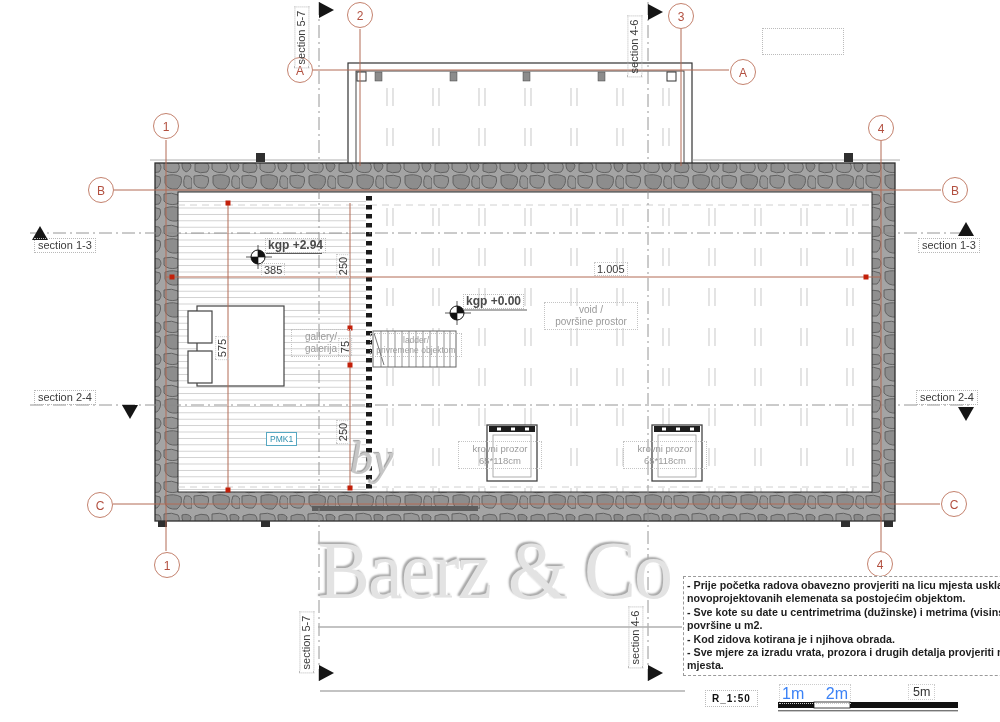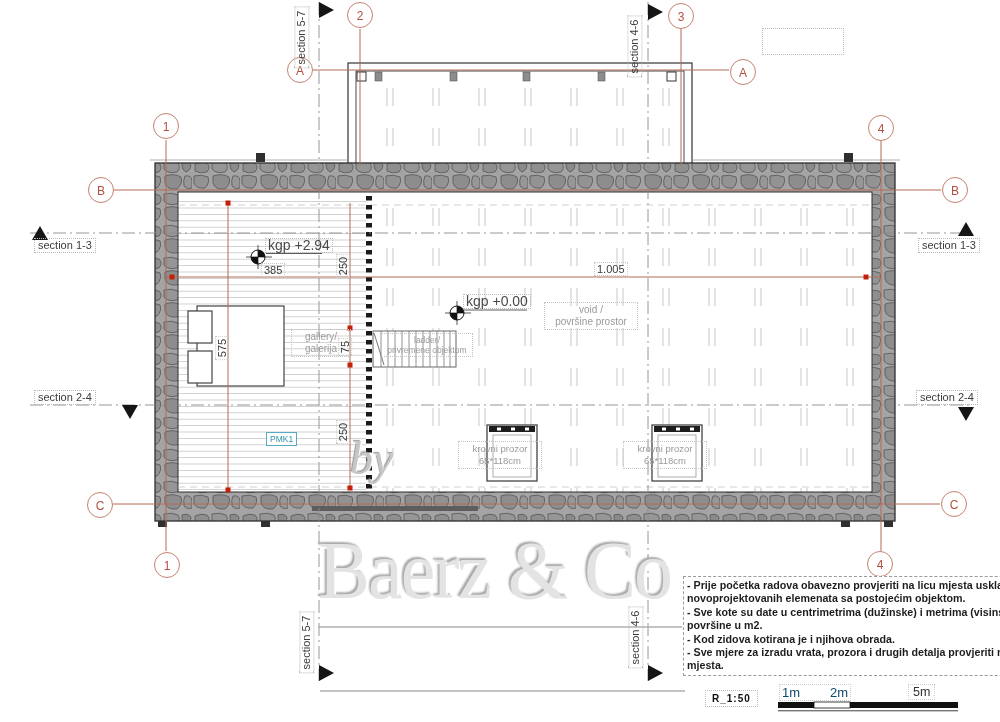--- a/index.html
+++ b/index.html
@@ -12,43 +12,43 @@
           color:#b24f3f;font-size:12px;line-height:26px;text-align:center;
           background:transparent;box-sizing:border-box;}
   
   .sec-label{position:absolute;font-size:11px;color:#3c3c3c;border:1px dotted #b8b8b8;
              padding:0 3px;white-space:nowrap;background:transparent;line-height:13px;}
   .rot{transform:rotate(-90deg);transform-origin:center center;}
   
   .dim{position:absolute;font-size:11px;color:#3a3a3a;border:1px dotted #c8c8c8;
        padding:0 2px;white-space:nowrap;line-height:12px;background:transparent;}
   
-  .lvl{position:absolute;font-size:14px;color:#4a4a4a;border:1px dotted #bbbbbb;
-       padding:0 2px;white-space:nowrap;line-height:13px;}
+  .lvl{position:absolute;font-size:12px;color:#4a4a4a;border:1px dotted #bbbbbb;
+       padding:0 2px;white-space:nowrap;line-height:13px;font-weight:bold;}
   
   .room{position:absolute;color:#9a9a9a;font-size:10px;line-height:12px;text-align:center;
         border:1px dotted #c4c4c4;padding:1px 2px;background:transparent;}
   .room.small{font-size:8.5px;line-height:10px;}
   .room.win{font-size:9.5px;line-height:12px;}
   .pmk{position:absolute;font-size:8.5px;line-height:12px;color:#2e8fae;border:1px solid #57a8c2;
        background:#ffffff;padding:0 3px;}
   
   .title-box{position:absolute;left:842px;top:28px;width:130px;border:1px dotted #bbbbbb;
              text-align:right;font-weight:bold;font-size:19px;line-height:22px;color:#0c0c0c;
              padding:1px 3px;}
   .empty-box{position:absolute;left:762px;top:28px;width:80px;height:25px;border:1px dotted #bbbbbb;}
   
   .notes{position:absolute;left:683px;top:576px;width:360px;border:1px dashed #9a9a9a;
          background:#ffffff;font-size:10.7px;line-height:13.4px;color:#1d1d1d;padding:2px 3px;
          box-sizing:border-box;font-weight:bold;}
   
   .scale-ratio{position:absolute;left:705px;top:690px;border:1px dotted #bbbbbb;
                font-size:10px;font-weight:bold;color:#111;padding:2px 6px;letter-spacing:1px;}
   .scale-m12{position:absolute;left:779px;top:684px;width:66px;display:flex;
-             justify-content:space-between;border:1px dotted #cccccc;font-size:13px;color:#0c4a6e;
+             justify-content:space-between;border:1px dotted #cccccc;font-size:16px;color:#3b82f6;
              padding:0 2px;}
   .scale-m5{position:absolute;left:908px;top:684px;border:1px dotted #cccccc;font-size:12.5px;
             color:#333;padding:0 4px;}
   
   .wm{position:absolute;font-family:"Liberation Serif",serif;color:#e3e3e3;
       text-shadow:2px 2px 1px #ffffff,-2px -2px 2px #a8a8a8;white-space:nowrap;}
   .wm-by{left:350px;top:432px;font-size:46px;font-style:italic;color:#c6c6c6;
          text-shadow:1px 1px 1px #ffffff,-1px -1px 1px #9c9c9c;text-align:right;}
   .wm-brand{left:318px;top:524px;font-size:82px;letter-spacing:-2px;transform:scaleX(0.95);
             transform-origin:left center;}
@@ -243,21 +243,21 @@
   <div class="lvl" style="left:463px;top:294px">kgp +0.00</div>
 
   <div class="room" style="left:544px;top:302px;width:88px">
     <div>void /</div>
     <div>površine prostor</div>
   </div>
   <div class="room" style="left:291px;top:329px;width:54px">
     <div>gallery/</div>
     <div>galerija</div>
   </div>
-  <div class="room small" style="left:381px;top:333px;width:86px">
+  <div class="room small" style="left:370px;top:333px;width:86px">
     <div>ladder/</div>
     <div>privremene objektom</div>
   </div>
   <div class="room win" style="left:458px;top:441px;width:78px">
     <div>krovni prozor</div>
     <div>65*118cm</div>
   </div>
   <div class="room win" style="left:623px;top:441px;width:78px">
     <div>krovni prozor</div>
     <div>65*118cm</div>

